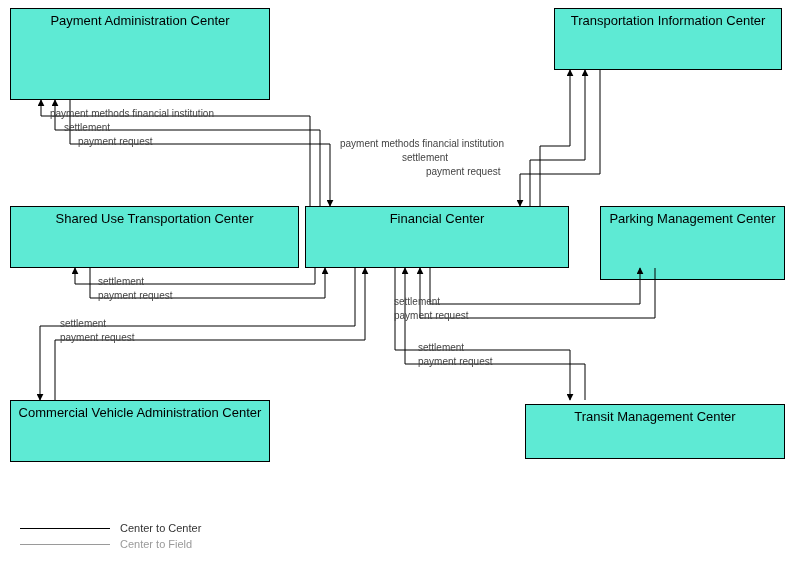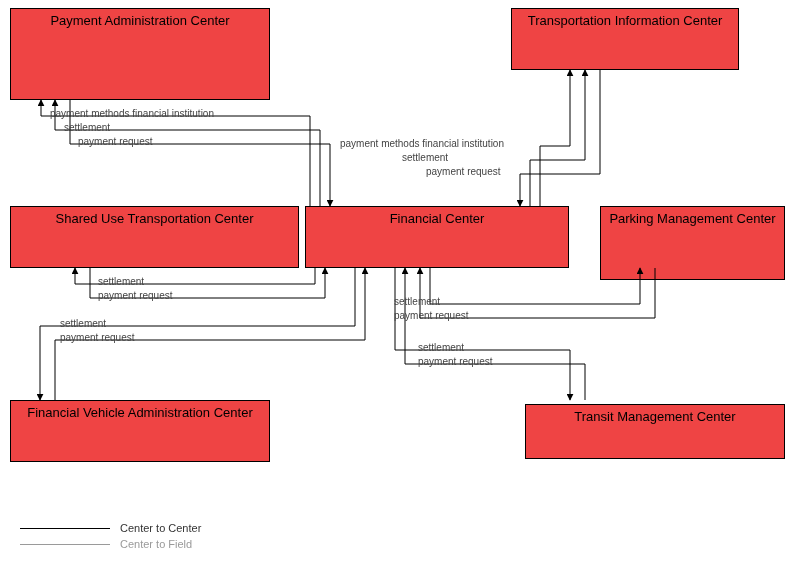--- a/index.html
+++ b/index.html
@@ -1,49 +1,49 @@
 <!DOCTYPE html>
 <html><head>
 <meta charset="utf-8">
 <style>
   html,body{margin:0;padding:0;background:#fff;font-family:Arial,Helvetica,sans-serif}
   .stage{position:relative;width:789px;height:564px}
-  .box{position:absolute;background:#ef4444;border:1px solid #000;box-sizing:border-box;
+  .box{position:absolute;background:#5eead4;border:1px solid #000;box-sizing:border-box;
        display:flex;align-items:flex-start;justify-content:center;padding-top:4px;
        font-size:13px;text-align:center;line-height:1.2}
   .lbl{position:absolute;font-size:10px;color:#444;white-space:nowrap}
   .legend{position:absolute;left:20px;bottom:12px;font-size:11px;color:#333}
   .legend .row{display:flex;align-items:center;height:16px}
   .legend .swatch{width:90px;border-top:1.5px solid #000;margin-right:10px}
   .legend .swatch.gray{border-top-color:#9a9a9a}
   .legend .gray-text{color:#9a9a9a}
   svg{position:absolute;left:0;top:0}
 </style>
 </head>
 <body>
 
 <div class="stage">
 
   <div class="box" style="left:10px;top:8px;width:260px;height:92px">
     <span>Payment Administration Center</span>
   </div>
-  <div class="box" style="left:511px;top:8px;width:228px;height:62px">
+  <div class="box" style="left:554px;top:8px;width:228px;height:62px">
     <span>Transportation Information Center</span>
   </div>
   <div class="box" style="left:10px;top:206px;width:289px;height:62px">
     <span>Shared Use Transportation Center</span>
   </div>
   <div class="box" style="left:305px;top:206px;width:264px;height:62px">
     <span>Financial Center</span>
   </div>
   <div class="box" style="left:600px;top:206px;width:185px;height:74px">
     <span>Parking Management Center</span>
   </div>
   <div class="box" style="left:10px;top:400px;width:260px;height:62px">
-    <span>Financial Vehicle Administration Center</span>
+    <span>Commercial Vehicle Administration Center</span>
   </div>
   <div class="box" style="left:525px;top:404px;width:260px;height:55px">
     <span>Transit Management Center</span>
   </div>
 
   <svg width="789" height="564">
     <defs>
       <marker id="ah" viewBox="0 0 10 10" refX="9" refY="5" markerWidth="7" markerHeight="7" orient="auto">
         <path d="M0,0 L10,5 L0,10 z" fill="#000"></path>
       </marker>

